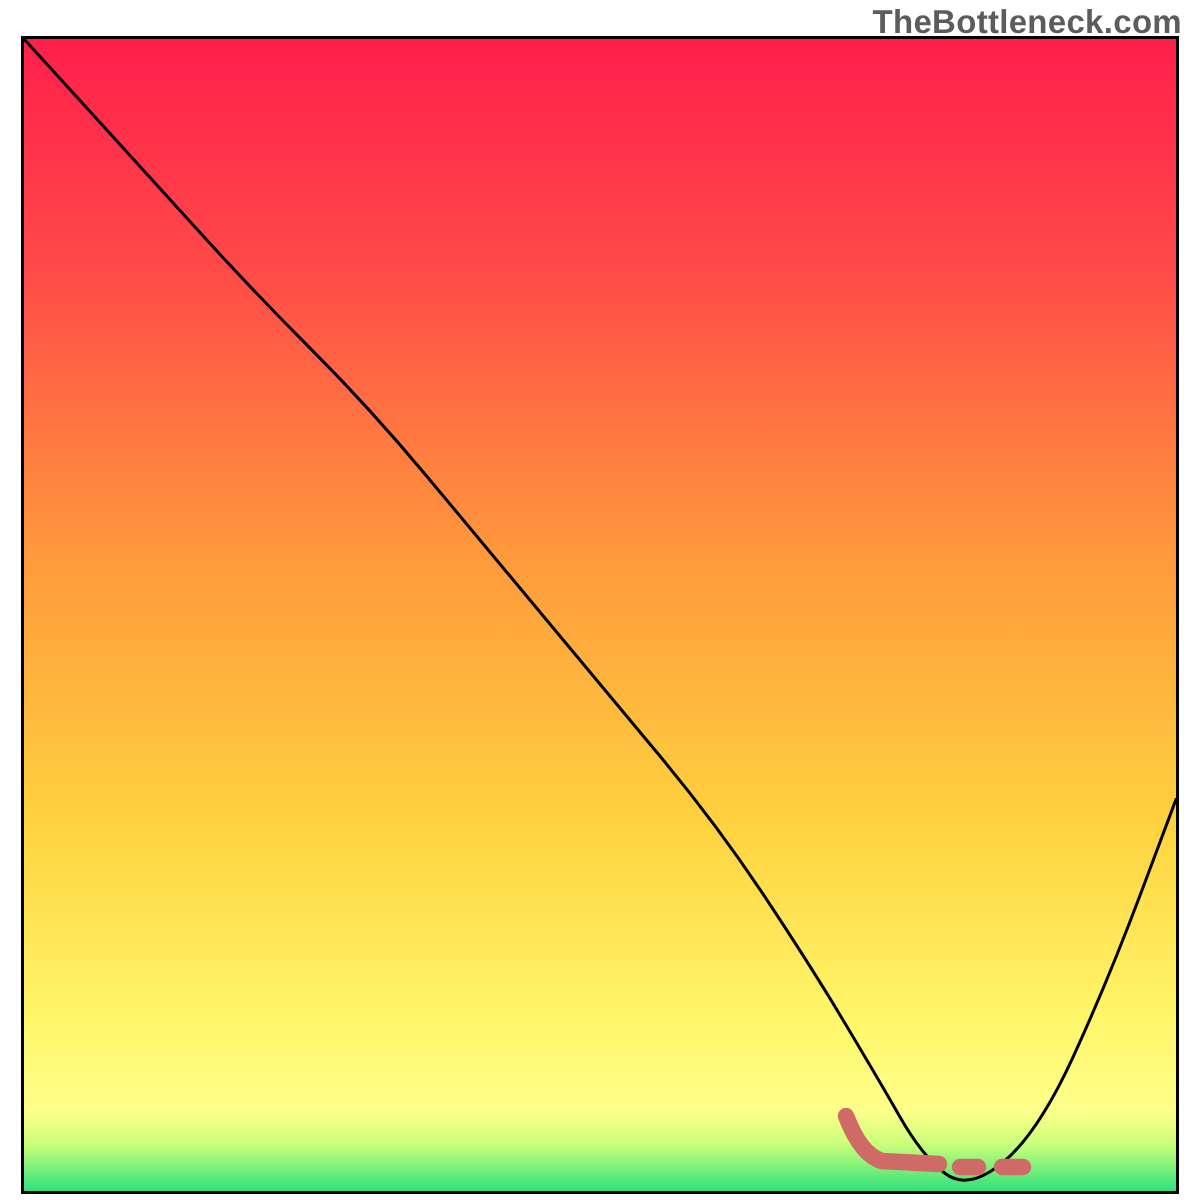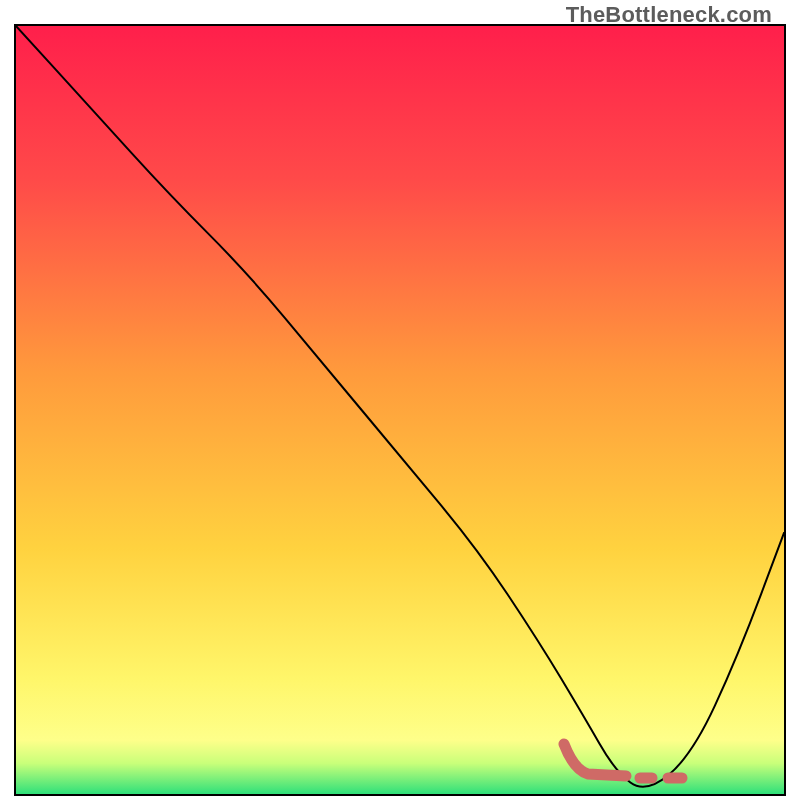--- a/index.html
+++ b/index.html
@@ -12,21 +12,21 @@
     overflow: hidden;
   }
   .frame {
     position: relative;
     width: 800px;
     height: 800px;
   }
   .watermark {
     position: absolute;
     top: 2px;
-    right: 28px;
+    right: 12px;
     font-size: 22px;
     font-weight: 600;
     color: #5c5c5c;
     letter-spacing: 0.2px;
   }
   .plot-outer {
     position: absolute;
     left: 14px;
     top: 24px;
     width: 772px;

